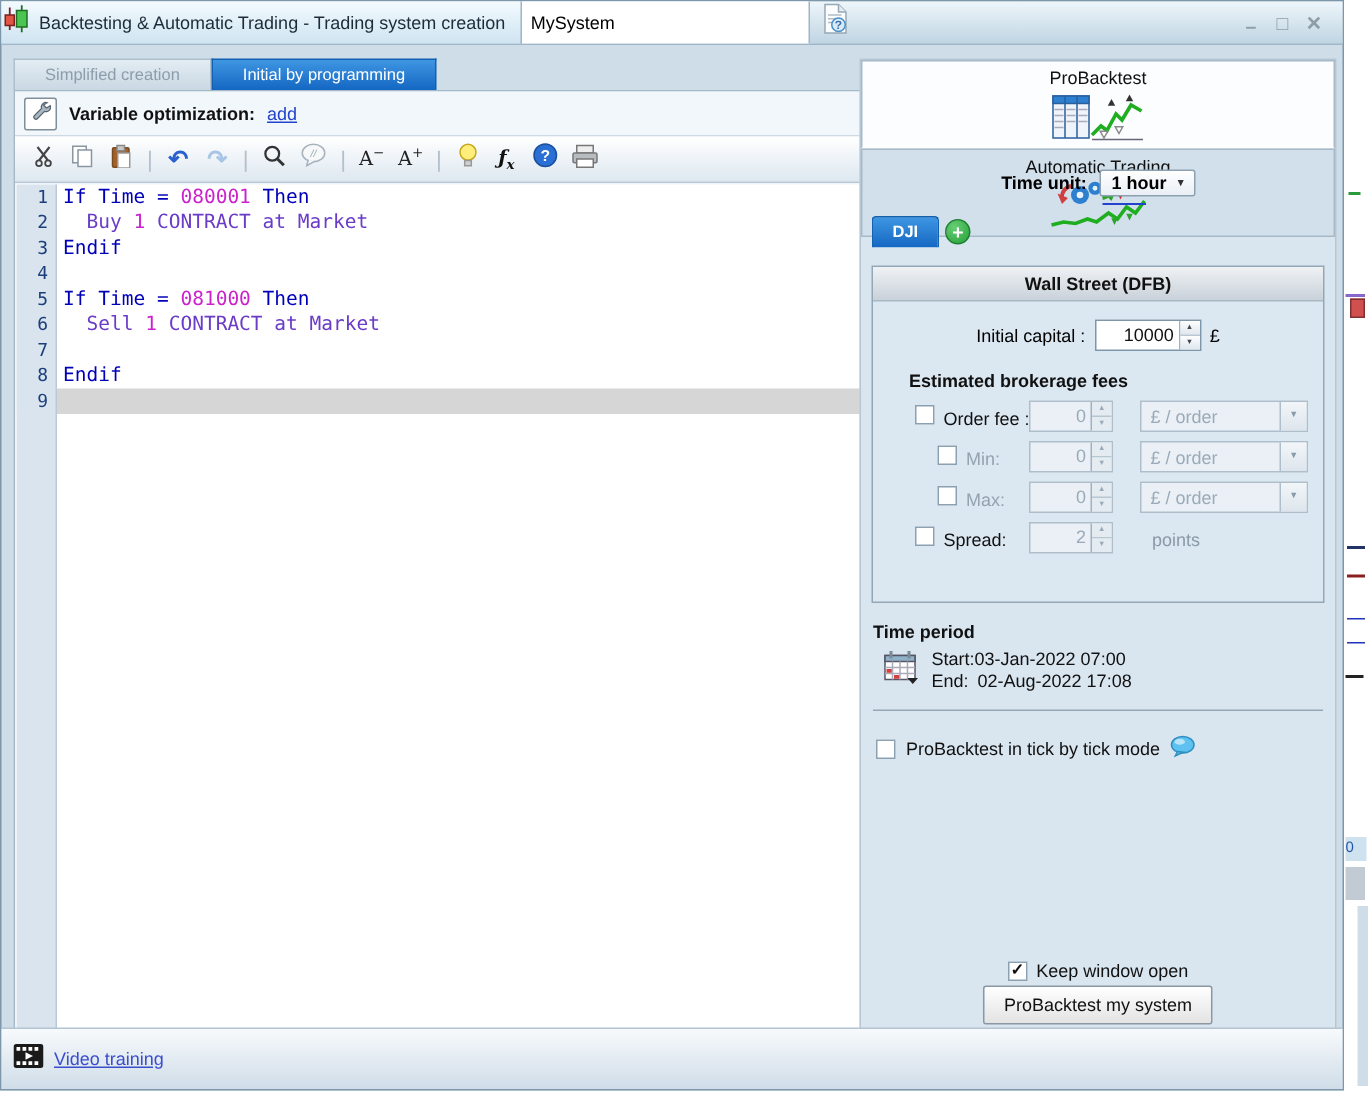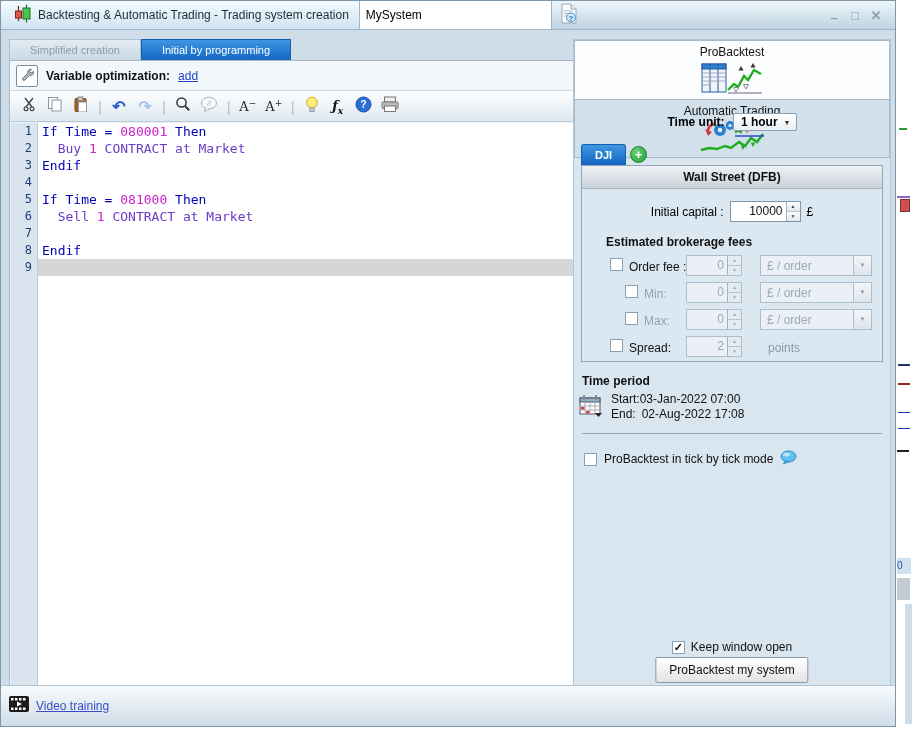--- a/index.html
+++ b/index.html
@@ -11,21 +11,21 @@
   .bg-strip .mk { position:absolute; }
   .bg-bottom { position:absolute; left:0; top:727px; width:912px; height:2px; background:#fff; }
 
   
   .window { position:absolute; left:0; top:0; width:896px; height:727px;
     background:#cfdde9; border:1px solid #7d96aa; }
 
   
   .titlebar { height:29px; display:flex; align-items:stretch;
     background:linear-gradient(#eef6fb,#bfd4e2); border-bottom:1px solid #9fb6c6; }
-  .title-left { display:flex; align-items:center; gap:6px; padding:0 10px 0 12px;
+  .title-left { display:flex; align-items:center; gap:6px; padding:0 10px 0 0;
     background:linear-gradient(#f3fafe,#cfe4f1); border-right:1px solid #9fb6c6; }
   .title-text { font-size:12px; color:#1c2c3a; white-space:nowrap; }
   .sysname { width:192px; border:none; border-right:1px solid #9fb6c6;
     font-family:"Liberation Sans",sans-serif; font-size:12px; padding:0 6px; outline:none; background:#fff; }
   .helpdoc-btn { display:flex; align-items:center; padding:0 6px; cursor:pointer; }
   .wincontrols { margin-left:auto; display:flex; align-items:center; gap:7px; padding-right:12px; }
   .wc { color:#8e9ea8; font-size:13px; font-weight:bold; width:14px; text-align:center; cursor:pointer; }
   .wc-min { position:relative; top:2px; }
 
   .main { position:absolute; top:30px; left:0; right:0; bottom:26px; }
@@ -72,58 +72,58 @@
     background:#d2e0ec; cursor:pointer; }
   .mode-tab.active { background:#fbfdff; border-bottom-color:#fbfdff; }
 
   .tu-row { margin-top:16px; text-align:center; font-size:12px; }
   .tu-label { font-weight:bold; }
   .tu-select { display:inline-flex; align-items:center; gap:6px; margin-left:5px; padding:1px 5px 1px 7px;
     background:linear-gradient(#ffffff,#e9eff5); border:1px solid #8ca0b0; border-radius:2px;
     font-weight:bold; cursor:pointer; }
   .tu-caret { font-size:7px; color:#333; }
 
-  .market-row { margin:12px 0 0 7px; display:flex; align-items:flex-end; gap:4px; height:22px; }
+  .market-row { margin:12px 0 12px 7px; display:flex; align-items:flex-end; gap:4px; height:22px; }
   .dji-tab { background:linear-gradient(#3f96e2,#1467c2); color:#fff; font-size:11px; font-weight:bold;
     padding:4px 13px; border:1px solid #1260b0; border-bottom:none; border-radius:3px 3px 0 0; cursor:pointer; }
   .plus-btn { width:17px; height:17px; border-radius:50%; background:radial-gradient(circle at 35% 30%,#66cf74,#27a03a);
     color:#fff; font-size:13px; font-weight:bold; line-height:15px; text-align:center;
     border:1px solid #1d8030; margin-bottom:2px; cursor:pointer; }
 
   .groupbox { margin:0 7px; border:1px solid #93a7b7; background:#dbe7f1; }
   .gb-header { height:23px; line-height:23px; text-align:center; font-size:12px; font-weight:bold; color:#111;
     background:linear-gradient(#eff2f5,#c9d1d9); border-bottom:1px solid #a8b8c4; }
   .cap-row { margin-top:12px; display:flex; align-items:center; justify-content:center; gap:6px; font-size:12px; }
   .spinner { display:inline-flex; height:21px; border:1px solid #7e96aa; background:#fff; }
   .spin-val { width:55px; text-align:right; padding:2px 3px 0 0; font-size:12px; color:#111; }
   .spin-col { width:14px; display:flex; flex-direction:column; border-left:1px solid #9fb2c2; }
   .spin-up,.spin-dn { flex:1; font-size:5px; line-height:9px; text-align:center; color:#445;
     background:linear-gradient(#fdfefe,#dfe7ee); cursor:pointer; }
   .spin-up { border-bottom:1px solid #b8c6d2; }
   .fees-heading { font-size:12px; font-weight:bold; margin:13px 0 2px 24px; color:#111; }
-  .fee-rows { margin:4px 0 0 28px; }
+  .fee-rows { margin:4px 0 28px 28px; }
   .fee-row { position:relative; height:27px; }
   .cb { display:inline-block; width:13px; height:13px; background:#fff; border:1px solid #8ba0b0;
     font-size:11px; line-height:11px; font-weight:bold; text-align:center; color:#111; cursor:pointer; }
   .fee-row .cb { position:absolute; top:5px; }
   .fee-label { position:absolute; top:7px; font-size:12px; color:#111; }
   .fee-label.dis { color:#93a3b0; }
   .fee-spin { position:absolute; left:76px; top:2px; }
   .fee-spin .spin-val { width:40px; color:#9aaab8; }
   .fee-spin.disabled { background:#eaf0f5; border-color:#aebeca; }
   .fee-spin.disabled .spin-up,.fee-spin.disabled .spin-dn { color:#9aaab8; background:#e4ebf1; }
   .dropdown { position:absolute; left:150px; top:2px; width:112px; height:21px; display:flex;
     border:1px solid #aebeca; background:#eaf0f5; font-size:12px; color:#9aaab8; }
   .dd-text { flex:1; padding:3px 0 0 6px; white-space:nowrap; overflow:hidden; }
   .dd-btn { width:18px; border-left:1px solid #aebeca; background:linear-gradient(#f2f6f9,#dde5ec);
     text-align:center; font-size:6px; line-height:19px; color:#8a9aa8; cursor:pointer; }
   .points-lbl { position:absolute; left:158px; top:7px; font-size:12px; color:#8a9aa8; }
 
   .tp-heading { font-size:12px; font-weight:bold; margin:12px 0 4px 8px; color:#111; }
-  .tp-row { margin-left:5px; display:flex; align-items:center; gap:8px; }
+  .tp-row { margin-left:15px; display:flex; align-items:center; gap:8px; }
   .tp-lines { font-size:12px; color:#111; line-height:15px; }
   .divider { border-top:1px solid #93a7b7; margin:11px 8px 0 8px; }
   .tick-row { margin:16px 0 0 10px; display:flex; align-items:center; gap:7px; font-size:12px; color:#111; }
 
   .keep-row { position:absolute; bottom:42px; left:0; right:0; display:flex; justify-content:center;
     align-items:center; gap:6px; font-size:12px; color:#111; }
   .run-btn { position:absolute; bottom:13px; left:50%; transform:translateX(-50%);
     padding:5px 13px; font-size:12px; color:#111; font-family:"Liberation Sans",sans-serif;
     background:linear-gradient(#ffffff,#e3e3e3); border:1px solid #8b98a3; border-radius:2px; cursor:pointer; }
 

